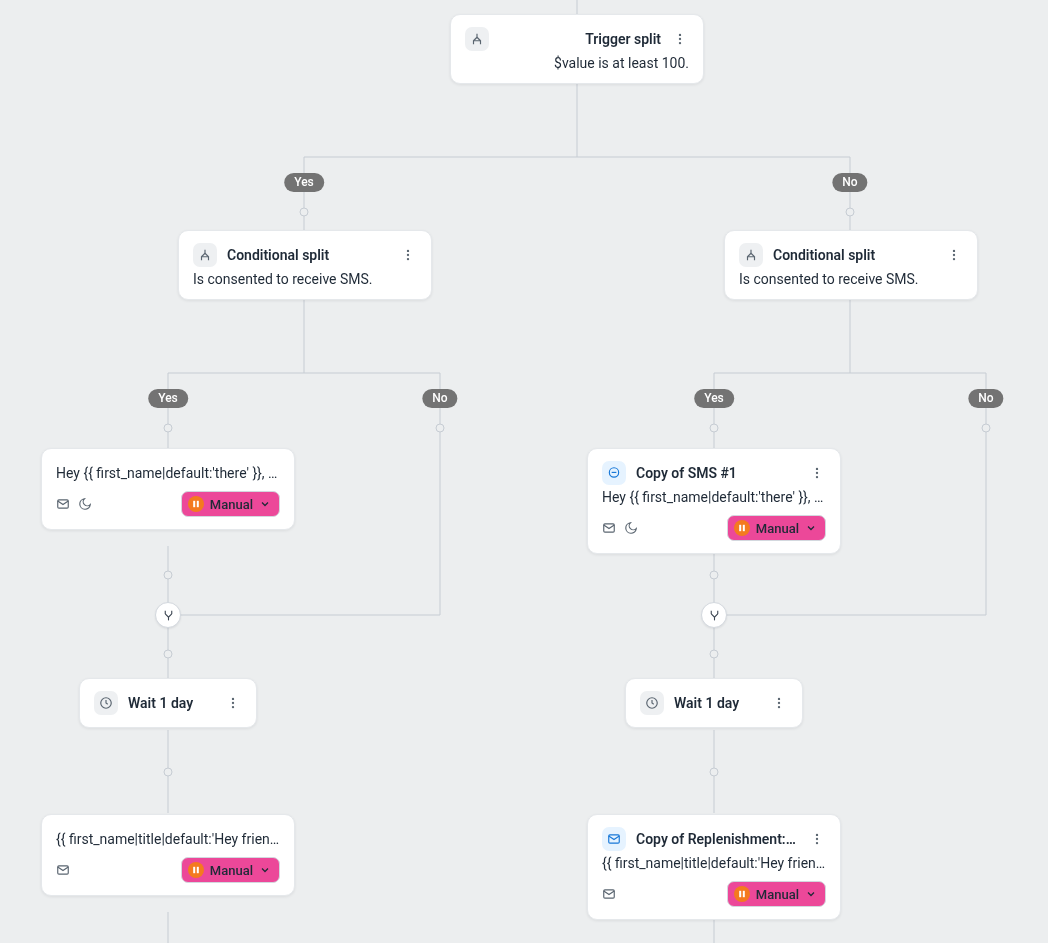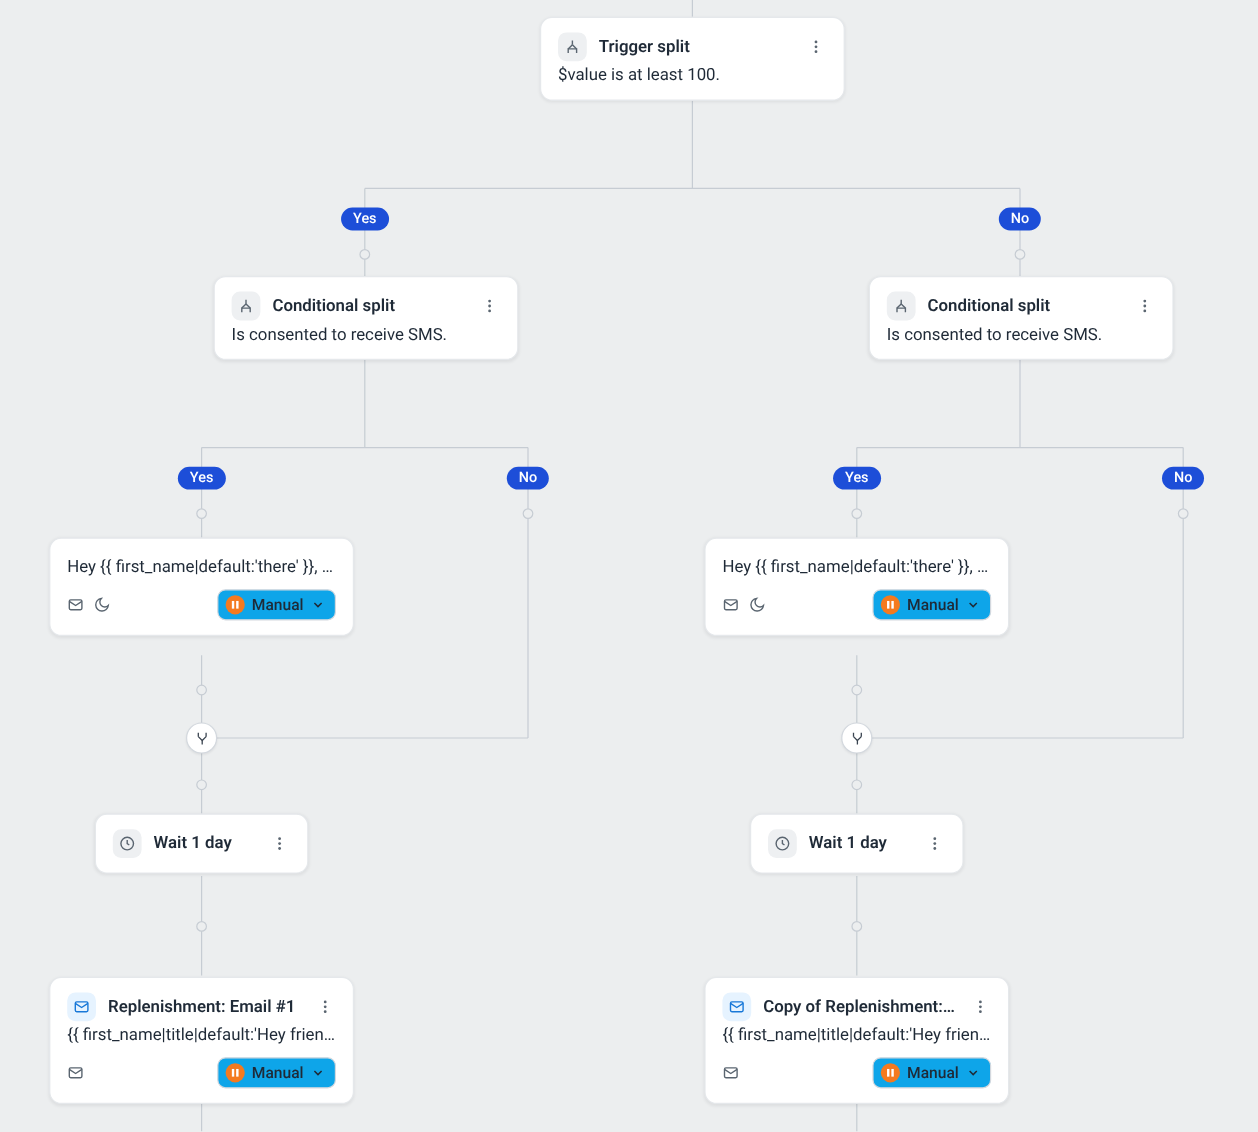--- a/index.html
+++ b/index.html
@@ -9,21 +9,21 @@
     color:#1f2a37;
     font-size:14px;
   }
   .canvas { position:relative; width:1048px; height:943px; overflow:hidden; }
   svg.connectors { position:absolute; top:0; left:0; width:1048px; height:943px; }
   .connectors path, .connectors line, .connectors circle { stroke:#c6ccd3; fill:none; }
   .connectors circle { fill:#eceeef; stroke:#c6ccd3; }
   .badge {
     position:absolute;
     transform:translateX(-50%);
-    background:#1d4ed8;
+    background:#737373;
     color:#fff;
     font-size:12px;
     font-weight:500;
     padding:1px 10px 2px;
     border-radius:11px;
     line-height:16px;
   }
   .node {
     position:absolute;
     background:#fff;
@@ -39,21 +39,21 @@
   .node .meta-row { margin-top:10px; display:flex; align-items:center; justify-content:space-between; }
   .meta-icons { display:flex; gap:8px; color:#5a6570; }
   .more-icon { margin-left:auto; color:#5a6570; cursor:pointer; padding:2px; }
   .icon-box { width:24px; height:24px; border-radius:7px; display:flex; align-items:center; justify-content:center; flex:0 0 24px; }
   .icon-box.gray { background:#eef0f2; color:#5a6570; }
   .icon-box.blue { background:#e6f3ff; color:#1878d8; }
   .pill {
     display:flex; align-items:center; gap:6px;
     border:1px solid #d3d8de; border-radius:7px;
     padding:4px 8px 4px 6px; font-size:13px; font-weight:500;
-    background:#0ea5e9; cursor:pointer;
+    background:#ec4899; cursor:pointer;
   }
   .pill .dot {
     width:16px; height:16px; border-radius:50%; background:#f47a1f;
     display:flex; align-items:center; justify-content:center; color:#fff;
   }
   .merge {
     position:absolute;
     width:24px; height:24px; border-radius:50%;
     background:#fff; border:1px solid #d3d8de;
     box-shadow:0 1px 2px rgba(20,30,40,0.08);
@@ -110,21 +110,21 @@
   <line x1="714" y1="912" x2="714" y2="943"></line>
 </svg>
 
 <div class="badge" style="left:304px; top:173px;">Yes</div>
 <div class="badge" style="left:850px; top:173px;">No</div>
 <div class="badge" style="left:168px; top:389px;">Yes</div>
 <div class="badge" style="left:440px; top:389px;">No</div>
 <div class="badge" style="left:714px; top:389px;">Yes</div>
 <div class="badge" style="left:986px; top:389px;">No</div>
 
-<div class="node" style="left:450px; top:14px; width:254px;">
+<div class="node" style="left:450px; top:14px; width:254px;text-align:right;">
   <div class="node-header">
     <span class="icon-box gray">
       <svg width="14" height="14" viewBox="0 0 24 24" fill="none" stroke="currentColor" stroke-width="2">
             <path d="M12 3v6"></path>
             <path d="M6 21v-6h12v6"></path>
             <path d="M12 9 L6 15"></path>
             <path d="M12 9 L18 15"></path>
           </svg>
     </span>
     <span class="title">Trigger split</span>
@@ -210,20 +210,36 @@
       <span>
             <svg width="12" height="12" viewBox="0 0 24 24" fill="none" stroke="currentColor" stroke-width="2.5">
               <path d="M6 9l6 6 6-6"></path>
             </svg>
           </span>
     </div>
   </div>
 </div>
 
 <div class="node" style="left:587px; top:448px; width:254px;">
+  <div class="node-header">
+    <span class="icon-box blue">
+      <svg width="14" height="14" viewBox="0 0 24 24" fill="none" stroke="currentColor" stroke-width="2">
+            <circle cx="12" cy="11" r="8"></circle>
+            <path d="M8 11h8"></path>
+          </svg>
+    </span>
+    <span class="title">Copy of SMS #1</span>
+    <span class="more-icon">
+      <svg width="14" height="14" viewBox="0 0 24 24" fill="currentColor">
+            <circle cx="12" cy="5" r="2"></circle>
+            <circle cx="12" cy="12" r="2"></circle>
+            <circle cx="12" cy="19" r="2"></circle>
+          </svg>
+    </span>
+  </div>
   <div class="desc">Hey {{ first_name|default:'there' }}, it's be…</div>
   <div class="meta-row">
     <div class="meta-icons">
       <span>
             <svg width="14" height="14" viewBox="0 0 24 24" fill="none" stroke="currentColor" stroke-width="2">
               <rect x="3" y="5" width="18" height="14" rx="2"></rect>
               <path d="M3 7l9 6 9-6"></path>
             </svg>
           </span>
       <span>
@@ -298,36 +314,20 @@
       <svg width="14" height="14" viewBox="0 0 24 24" fill="currentColor">
             <circle cx="12" cy="5" r="2"></circle>
             <circle cx="12" cy="12" r="2"></circle>
             <circle cx="12" cy="19" r="2"></circle>
           </svg>
     </span>
   </div>
 </div>
 
 <div class="node" style="left:41px; top:814px; width:254px;">
-  <div class="node-header">
-    <span class="icon-box blue">
-      <svg width="14" height="14" viewBox="0 0 24 24" fill="none" stroke="currentColor" stroke-width="2">
-            <rect x="3" y="5" width="18" height="14" rx="2"></rect>
-            <path d="M3 7l9 6 9-6"></path>
-          </svg>
-    </span>
-    <span class="title">Replenishment: Email #1</span>
-    <span class="more-icon">
-      <svg width="14" height="14" viewBox="0 0 24 24" fill="currentColor">
-            <circle cx="12" cy="5" r="2"></circle>
-            <circle cx="12" cy="12" r="2"></circle>
-            <circle cx="12" cy="19" r="2"></circle>
-          </svg>
-    </span>
-  </div>
   <div class="desc">{{ first_name|title|default:'Hey friend' }}, r…</div>
   <div class="meta-row">
     <div class="meta-icons">
       <span>
             <svg width="14" height="14" viewBox="0 0 24 24" fill="none" stroke="currentColor" stroke-width="2">
               <rect x="3" y="5" width="18" height="14" rx="2"></rect>
               <path d="M3 7l9 6 9-6"></path>
             </svg>
           </span>
     </div>

